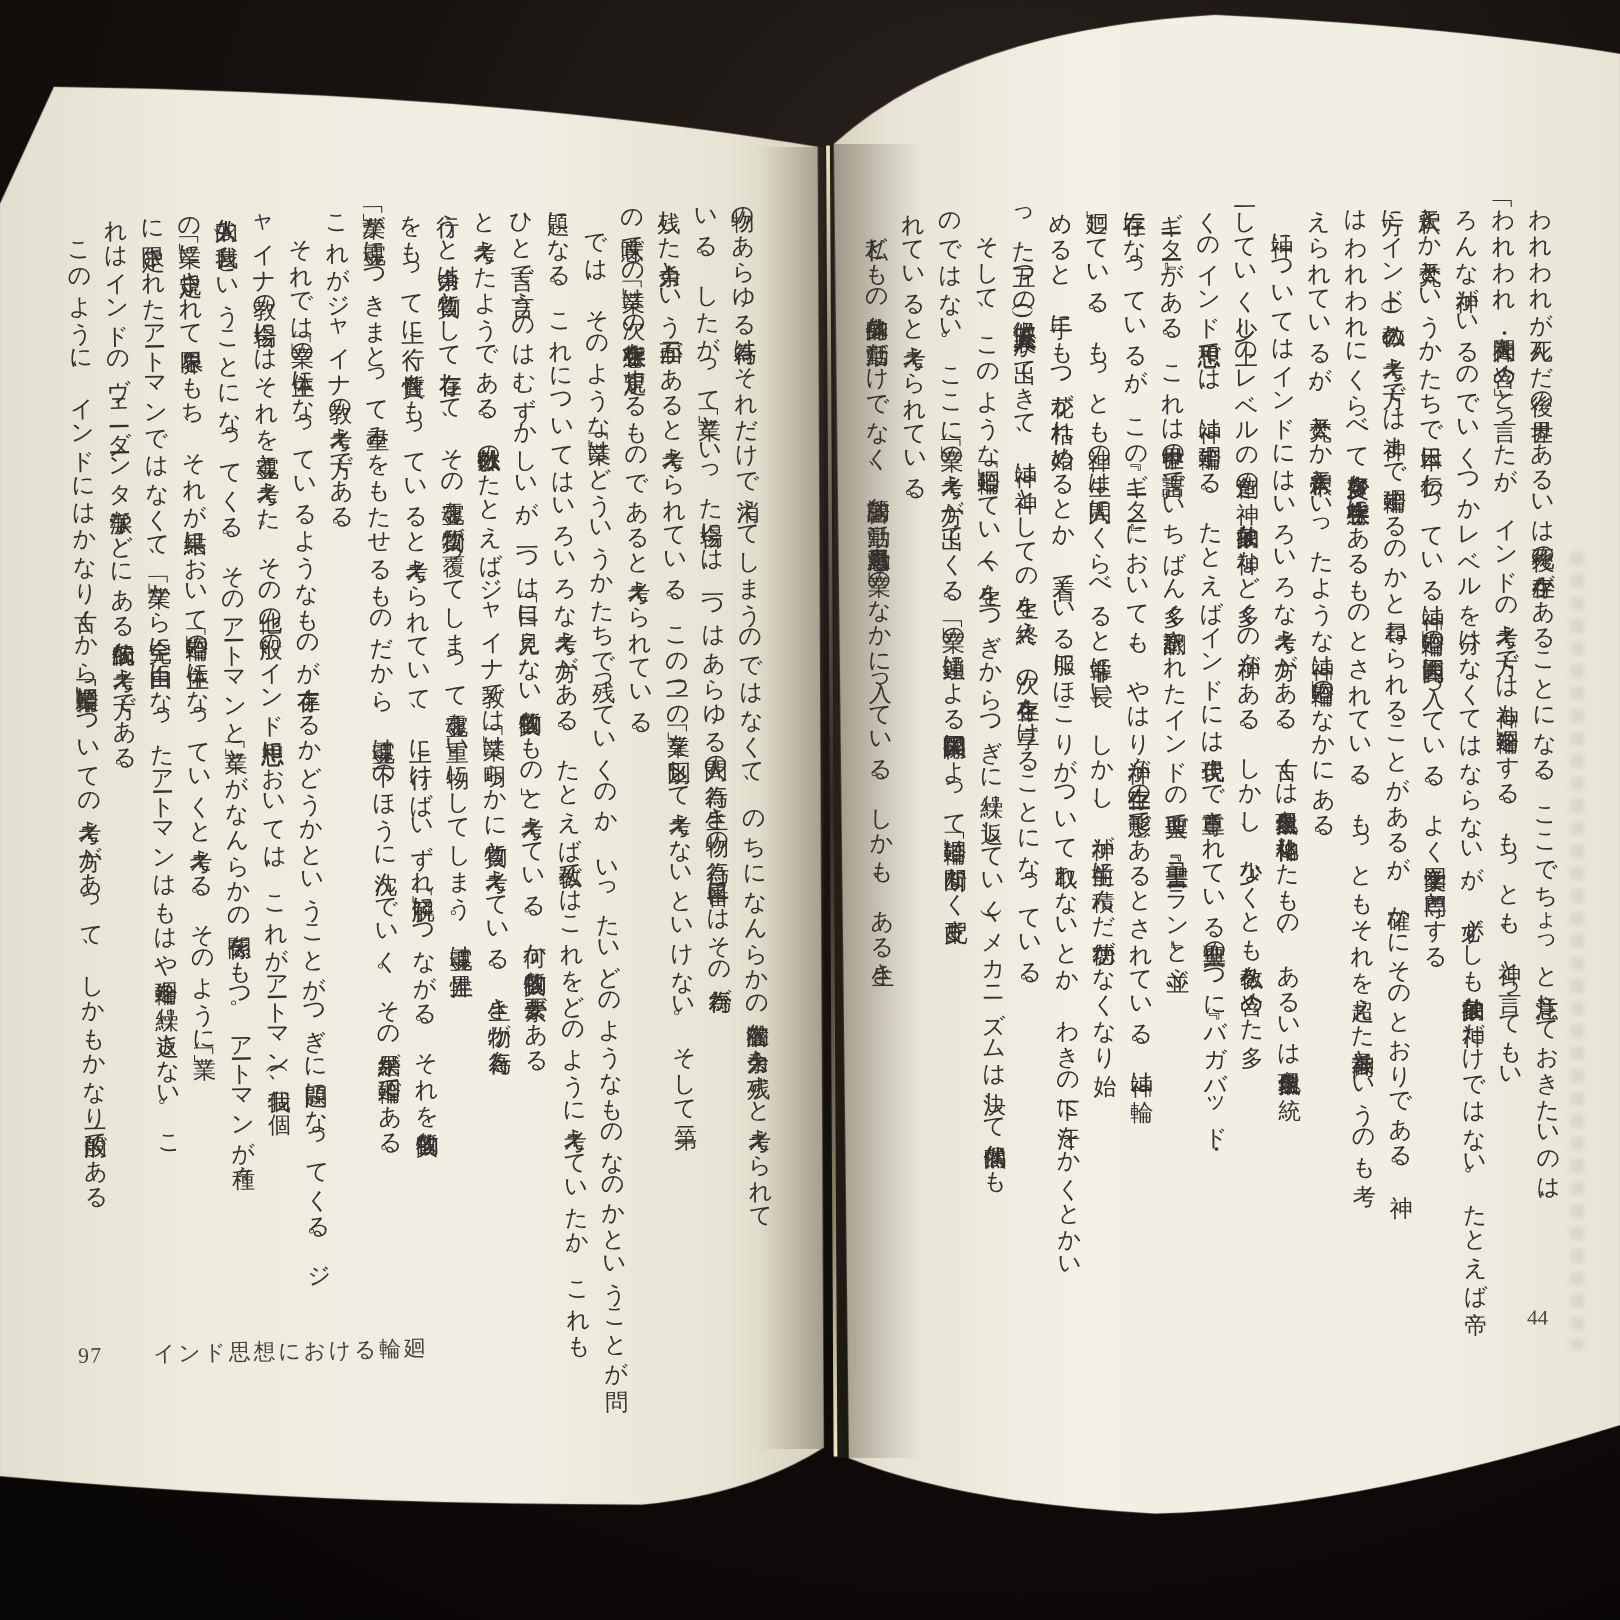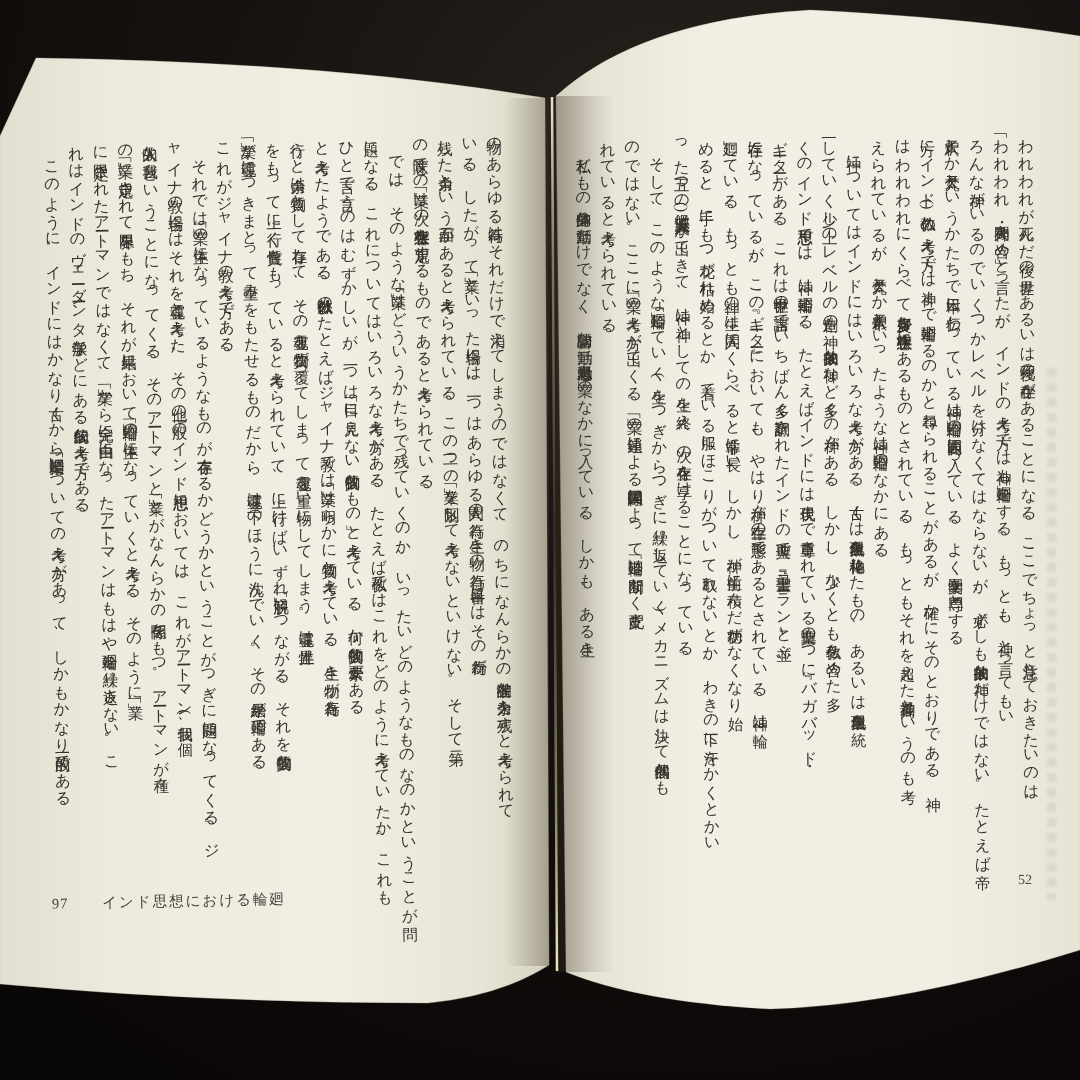--- a/index.html
+++ b/index.html
@@ -144,16 +144,16 @@
       <div class="col">に限定されたアートマンではなくて、「業」から完全に自由になったアートマンはもはや輪廻を繰り返さない。こ</div>
       <div class="col">れはインドのヴェーダーンタ学派などにある伝統的な考え方である。</div>
       <div class="col indent">このように、インドにはかなり古くから「輪廻」「業」についての考え方があって、しかもかなり一般的である</div>
     </div>
 
   <div class="footer">
     <span class="num">97</span>
     <span class="title">インド思想における輪廻</span>
   </div>
 
-  <div class="pagenum-right">52</div>
+  <div class="pagenum-right">44</div>
 
   <div class="showthrough"></div>
 </div>
 
 </body></html>

